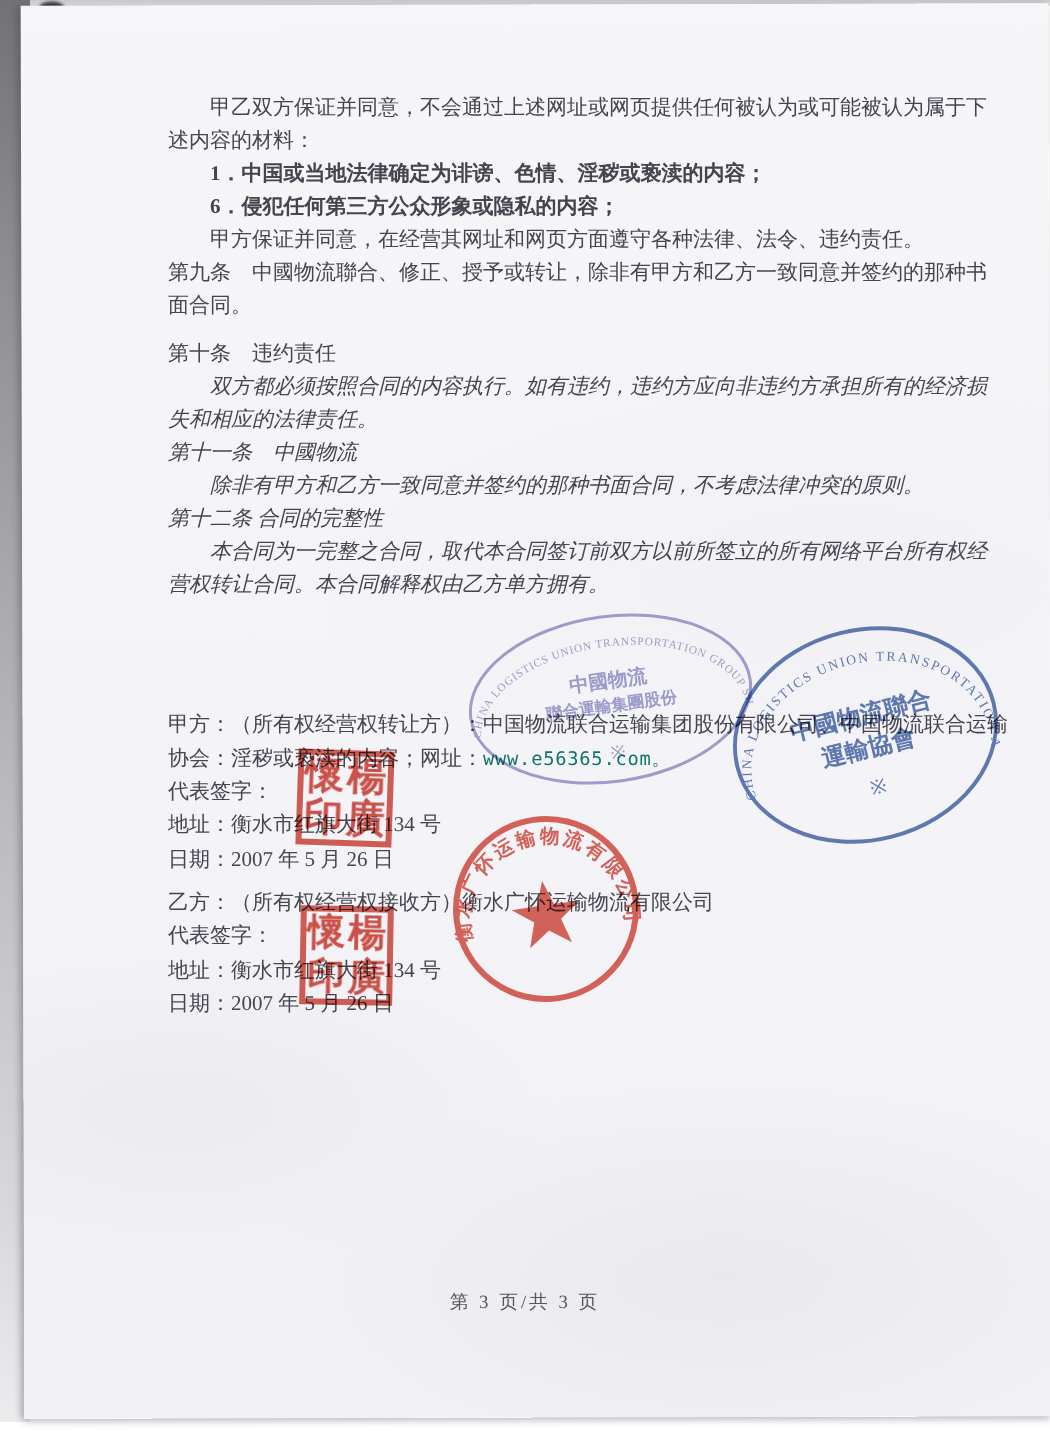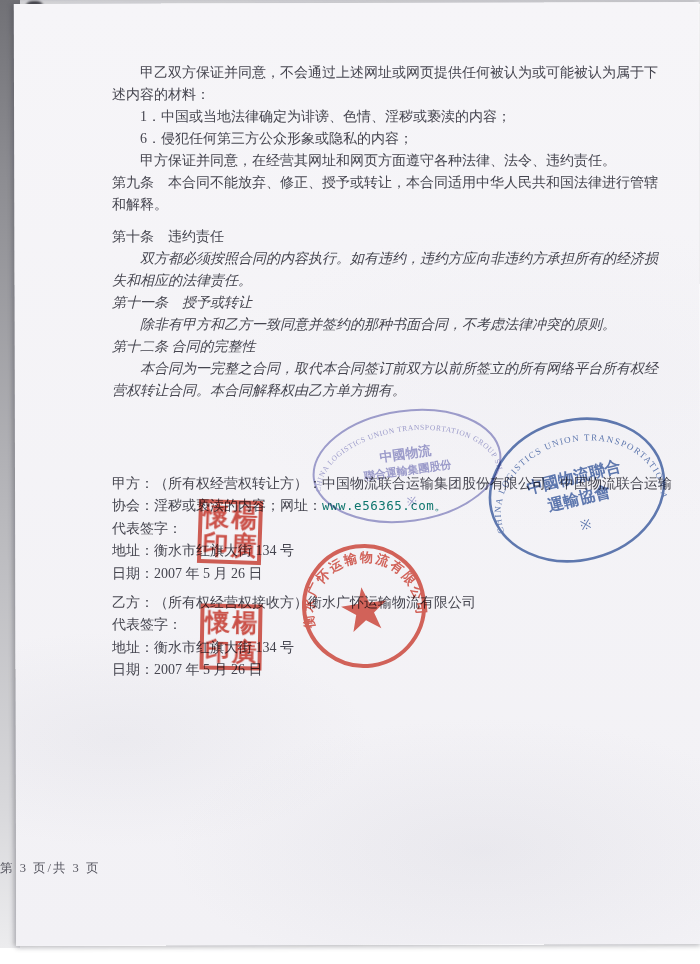--- a/index.html
+++ b/index.html
@@ -27,35 +27,35 @@
       radial-gradient(420px 180px at 15% 78%, rgba(184,184,196,.13), transparent 60%),
       radial-gradient(600px 260px at 80% 40%, rgba(220,220,230,.12), transparent 60%),
       linear-gradient(#f6f5f8,#f2f1f5);
     box-shadow:-3px 0 4px rgba(60,60,70,.25), 0 3px 4px rgba(60,60,70,.18);
     transform:rotate(-0.15deg);
   }
   .doc-text{color:#45454f;font-size:14px;line-height:22px;}
   .main-body{position:absolute;left:112px;top:62px;width:552px;}
   .main-body p{margin:0;}
   .indent{text-indent:2em;}
-  .list-item{margin:0;}
+  .list-item{margin:0;font-weight:bold;}
   .para-2{margin-top:2px;}
   .clause-9{margin-top:0;}
   .clause-title{margin-top:10px !important;}
   .tight{margin-top:0 !important;font-style:italic;}
   .party-block{position:absolute;left:112px;width:575px;}
   .party-a{top:473px;}
   .party-b{top:592px;}
   .party-block .line{height:22.4px;white-space:nowrap;}
   .url-text{
     color:#0f766e;font-family:"DejaVu Sans Mono","Liberation Mono",monospace;
     font-size:12.5px;letter-spacing:.5px;text-align:right;
   }
   .page-footer{
-    position:absolute;left:0;top:860px;width:700px;
+    position:absolute;left:0;top:860px;width:700px;text-align:center;
     color:#55555f;font-size:12.5px;letter-spacing:2px;
   }
   
   .stamp{position:absolute;mix-blend-mode:multiply;}
   .stamp-group{left:306px;top:406px;width:202px;height:120px;transform:rotate(-8deg);opacity:.8;}
   .stamp-assoc{left:481px;top:414px;width:192px;height:152px;transform:rotate(-14deg);opacity:.88;}
   .stamp-round{left:298px;top:540px;width:132px;height:132px;transform:rotate(-8deg);opacity:.9;}
   .seal-square{
     position:absolute;border:4px solid rgba(206,62,50,.82);
     display:grid;grid-template-columns:1fr 1fr;place-items:center;
@@ -74,24 +74,24 @@
 <div class="scanner-edge-left"></div>
 <div class="scan-speck"></div>
 
 <div class="paper"></div>
 
 <div class="main-body doc-text">
   <p class="indent">甲乙双方保证并同意，不会通过上述网址或网页提供任何被认为或可能被认为属于下述内容的材料：</p>
   <p class="list-item indent">1．中国或当地法律确定为诽谤、色情、淫秽或亵渎的内容；</p>
   <p class="list-item indent">6．侵犯任何第三方公众形象或隐私的内容；</p>
   <p class="indent para-2">甲方保证并同意，在经营其网址和网页方面遵守各种法律、法令、违约责任。</p>
-  <p class="clause-9">第九条　本合同不能放弃、修正、授予或转让，本合同适用中华人民共和国法律进行管辖和解释。</p>
+  <p class="clause-9">第九条　中國物流聯合、修正、授予或转让，除非有甲方和乙方一致同意并签约的那种书面合同。</p>
   <p class="clause-title">第十条　违约责任</p>
   <p class="indent tight">双方都必须按照合同的内容执行。如有违约，违约方应向非违约方承担所有的经济损失和相应的法律责任。</p>
-  <p class="tight">第十一条　授予或转让</p>
+  <p class="tight">第十一条　中國物流</p>
   <p class="indent tight">除非有甲方和乙方一致同意并签约的那种书面合同，不考虑法律冲突的原则。</p>
   <p class="tight">第十二条 合同的完整性</p>
   <p class="indent tight">本合同为一完整之合同，取代本合同签订前双方以前所签立的所有网络平台所有权经营权转让合同。本合同解释权由乙方单方拥有。</p>
 </div>
 
 <div class="party-block party-a doc-text">
   <div class="line">甲方：（所有权经营权转让方）：中国物流联合运输集团股份有限公司、中国物流联合运输</div>
   <div class="line"><span>协会：淫秽或亵渎的内容；网址：</span><span class="url-text">www.e56365.com。</span></div>
   <div class="line">代表签字：</div>
   <div class="line">地址：衡水市红旗大街 134 号</div>

